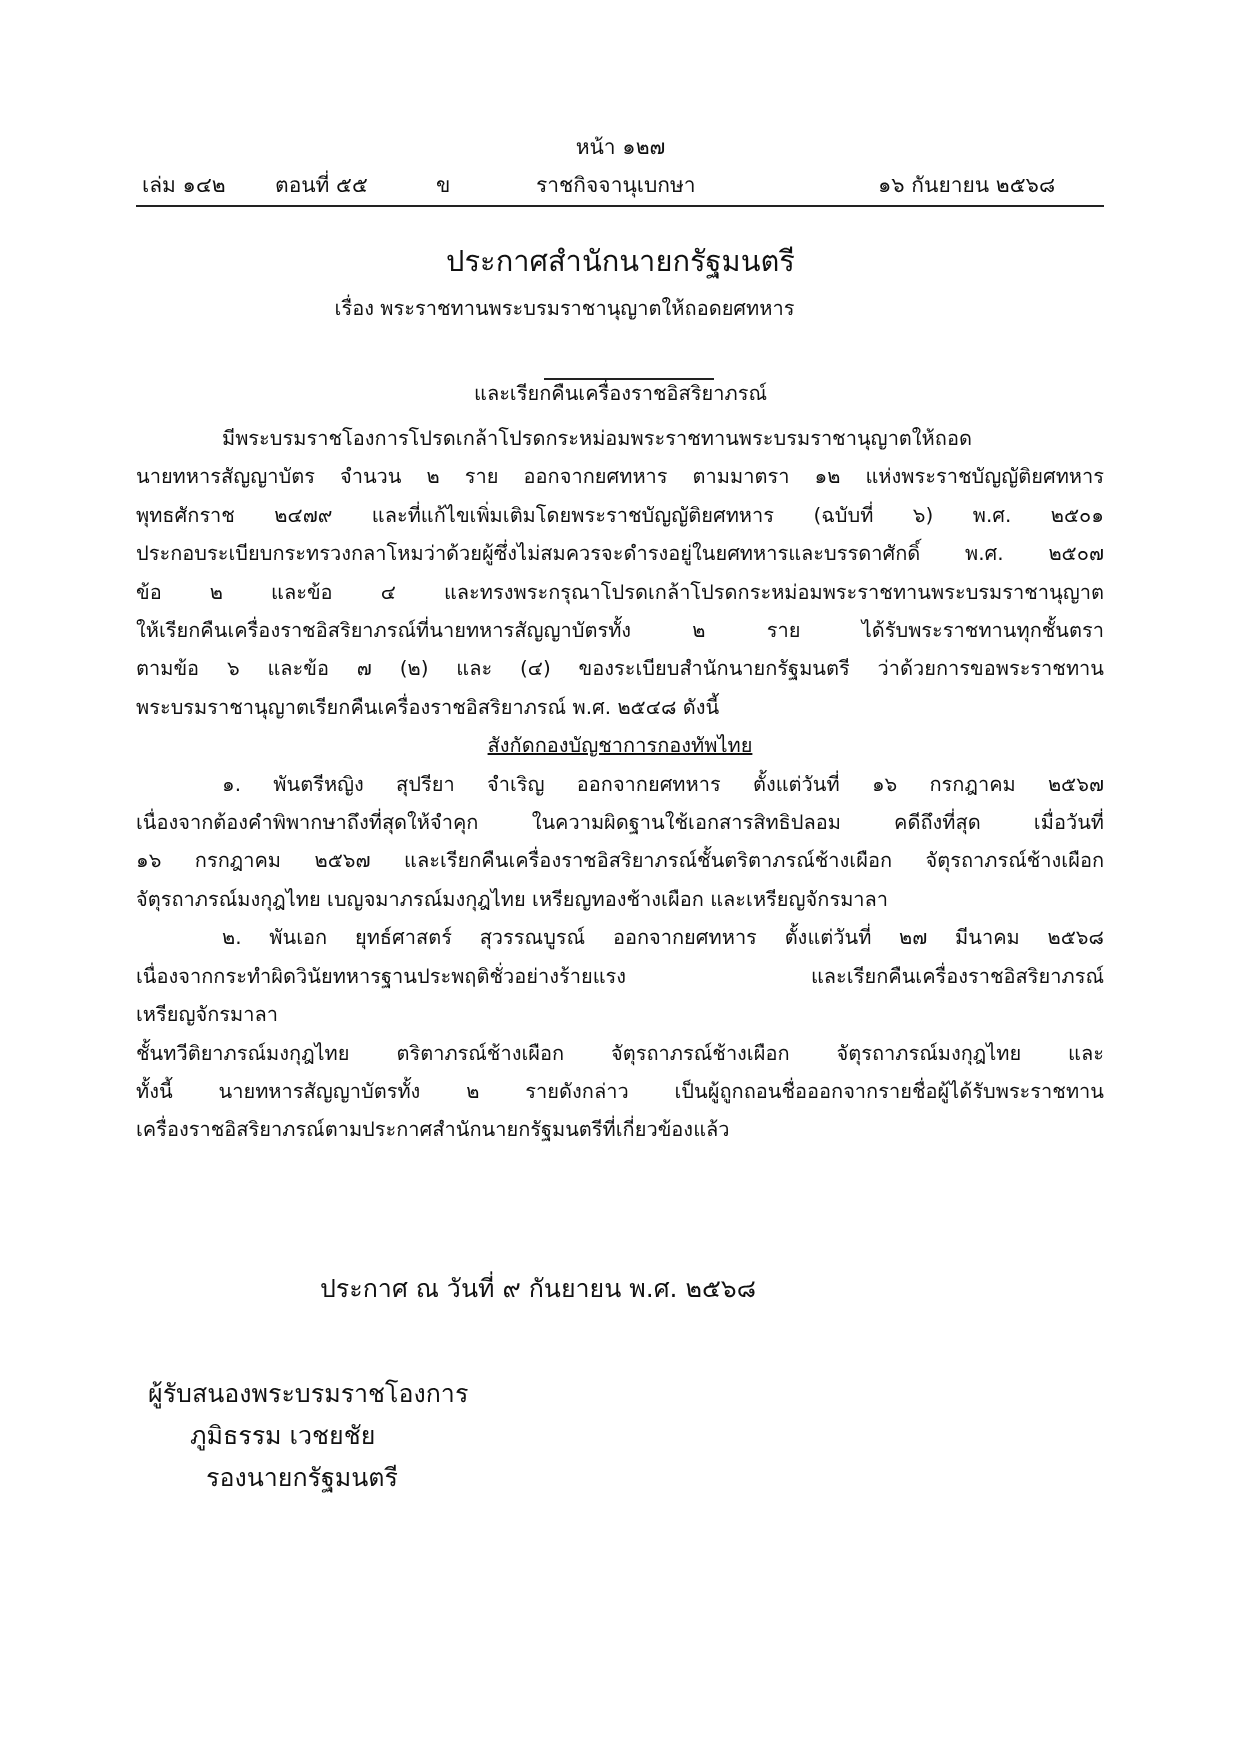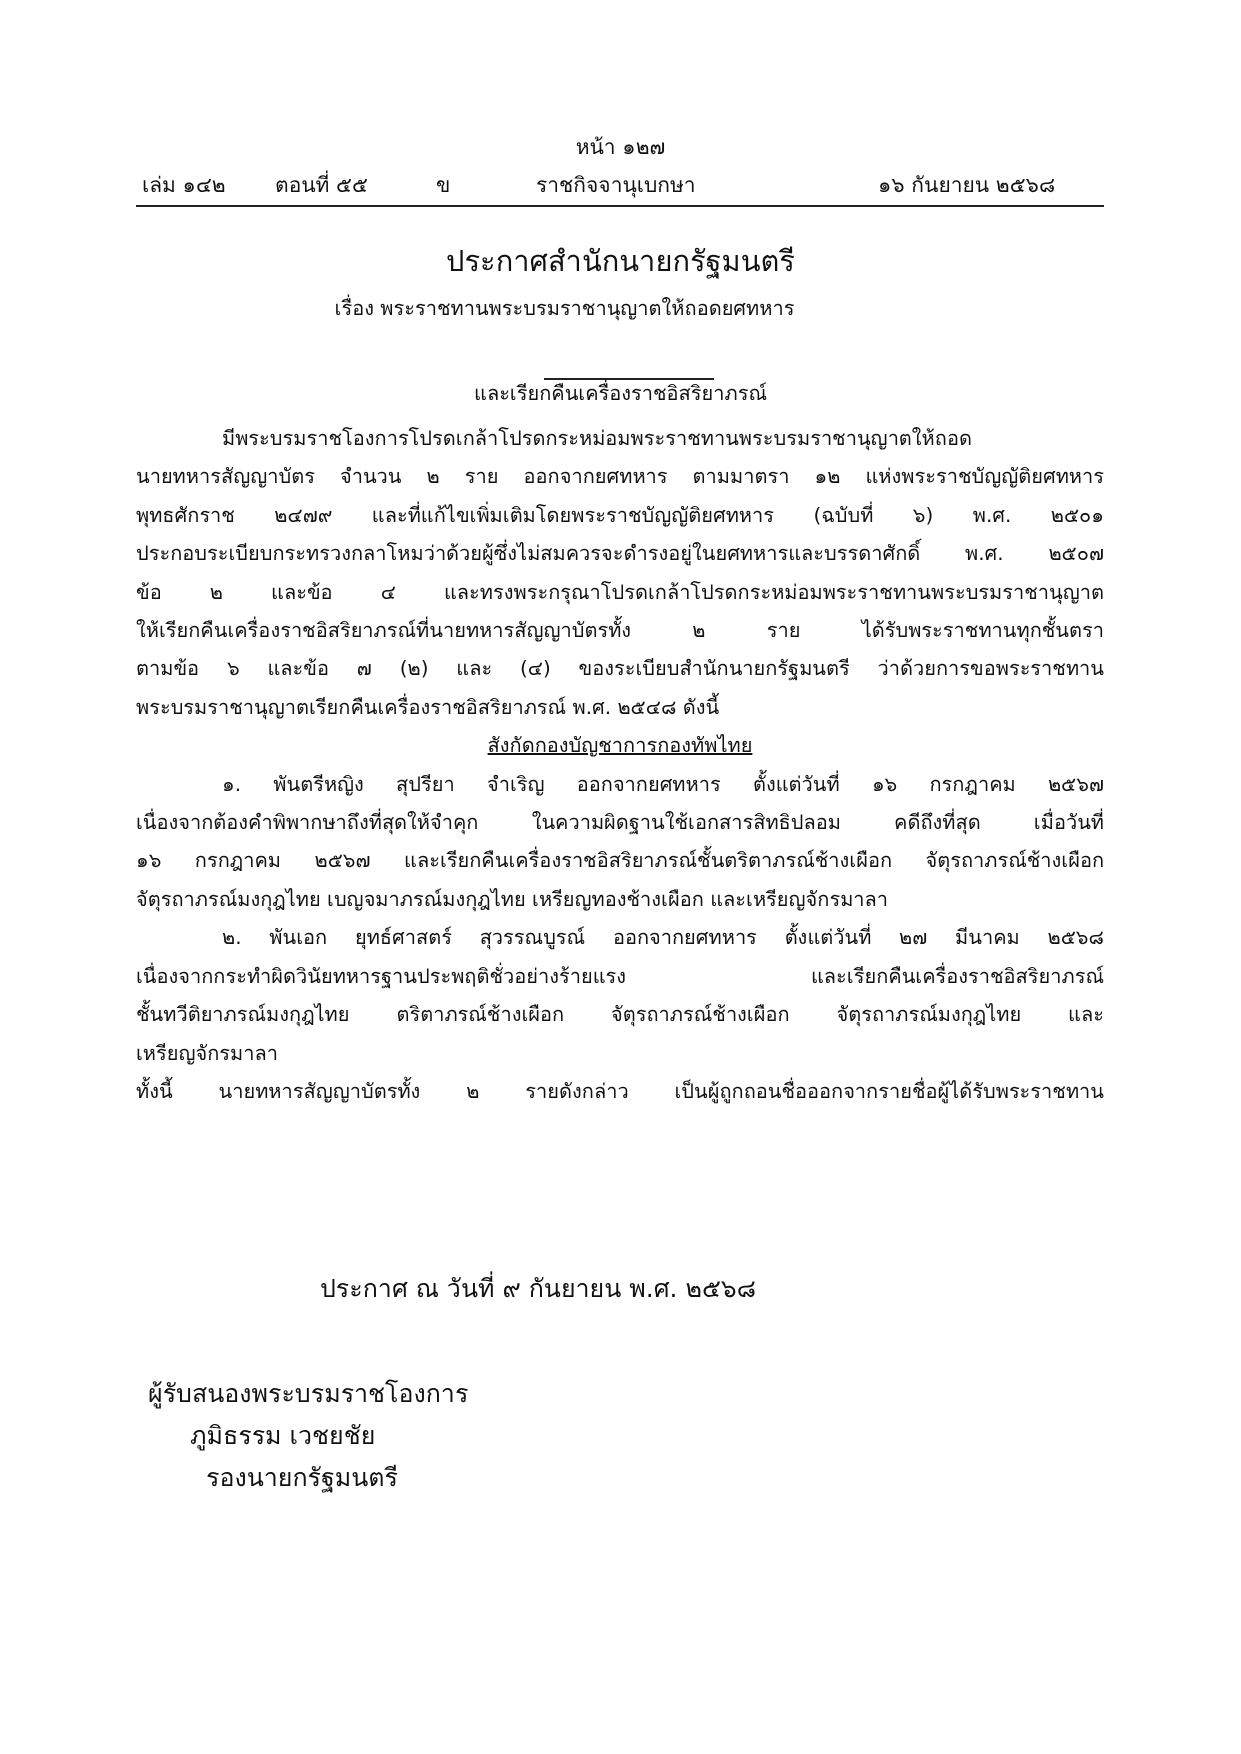--- a/index.html
+++ b/index.html
@@ -53,22 +53,23 @@
   <span class="line last">พระบรมราชานุญาตเรียกคืนเครื่องราชอิสริยาภรณ์ พ.ศ. ๒๕๔๘ ดังนี้</span>
 
   <span class="center-u">สังกัดกองบัญชาการกองทัพไทย</span>
   <span class="line indent">๑. พันตรีหญิง สุปรียา จำเริญ ออกจากยศทหาร ตั้งแต่วันที่ ๑๖ กรกฎาคม ๒๕๖๗</span>
   <span class="line">เนื่องจากต้องคำพิพากษาถึงที่สุดให้จำคุก ในความผิดฐานใช้เอกสารสิทธิปลอม คดีถึงที่สุด เมื่อวันที่</span>
   <span class="line">๑๖ กรกฎาคม ๒๕๖๗ และเรียกคืนเครื่องราชอิสริยาภรณ์ชั้นตริตาภรณ์ช้างเผือก จัตุรถาภรณ์ช้างเผือก</span>
   <span class="line last">จัตุรถาภรณ์มงกุฎไทย เบญจมาภรณ์มงกุฎไทย เหรียญทองช้างเผือก และเหรียญจักรมาลา</span>
 
   <span class="line indent">๒. พันเอก ยุทธ์ศาสตร์ สุวรรณบูรณ์ ออกจากยศทหาร ตั้งแต่วันที่ ๒๗ มีนาคม ๒๕๖๘</span>
   <span class="line">เนื่องจากกระทำผิดวินัยทหารฐานประพฤติชั่วอย่างร้ายแรง และเรียกคืนเครื่องราชอิสริยาภรณ์</span>
+  <span class="line last">เหรียญจักรมาลา</span>
   <span class="line">ชั้นทวีติยาภรณ์มงกุฎไทย ตริตาภรณ์ช้างเผือก จัตุรถาภรณ์ช้างเผือก จัตุรถาภรณ์มงกุฎไทย และ</span>
-  <span class="line last">เหรียญจักรมาลา</span>
 
   <span class="line">ทั้งนี้ นายทหารสัญญาบัตรทั้ง ๒ รายดังกล่าว เป็นผู้ถูกถอนชื่อออกจากรายชื่อผู้ได้รับพระราชทาน</span>
+  <span class="line last">เครื่องราชอิสริยาภรณ์ตามประกาศสำนักนายกรัฐมนตรีที่เกี่ยวข้องแล้ว</span>
 </div>
 
 <div class="sig" style="left:320px; top:1268px;">ประกาศ ณ วันที่ ๙ กันยายน พ.ศ. ๒๕๖๘</div>
 <div class="sig" style="left:148px; top:1373px;">ผู้รับสนองพระบรมราชโองการ</div>
 <div class="sig" style="left:190px; top:1415px;">ภูมิธรรม เวชยชัย</div>
 <div class="sig" style="left:206px; top:1457px;">รองนายกรัฐมนตรี</div>
 
 </body></html>

